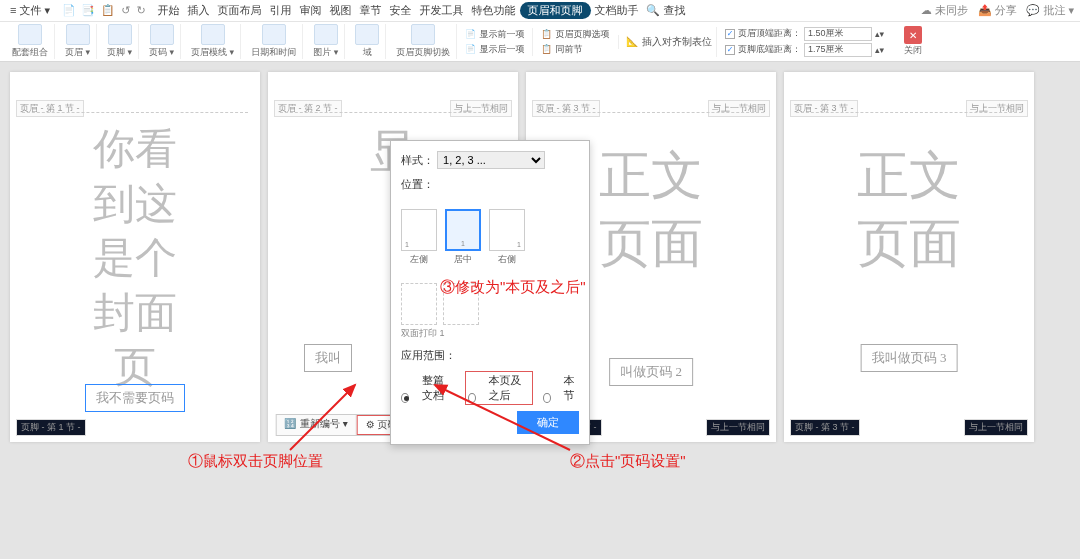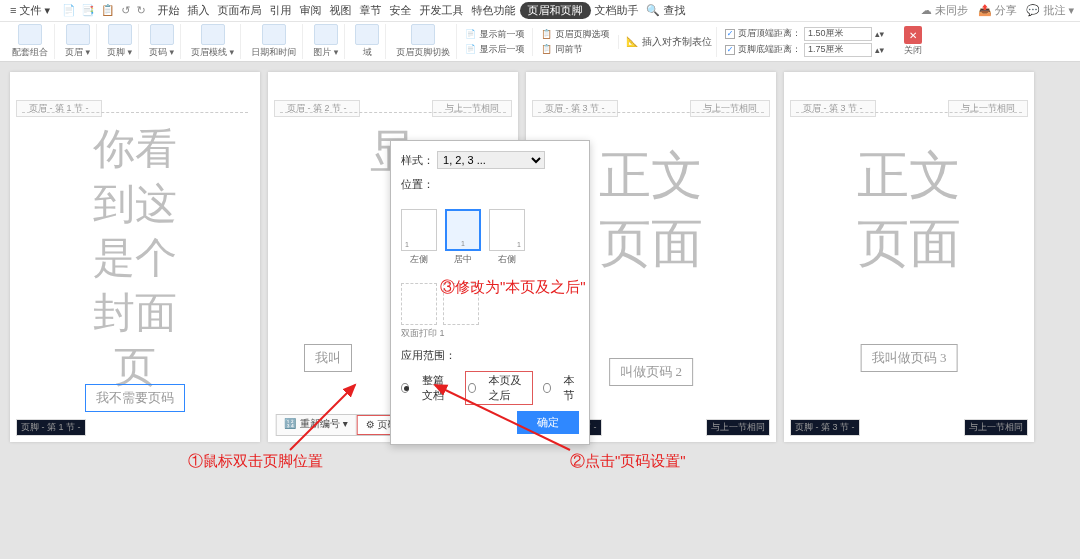--- a/index.html
+++ b/index.html
@@ -1,35 +1,35 @@
 <!DOCTYPE html>
 <html><head>
 <meta charset="utf-8">
 <style>
 *{box-sizing:border-box;margin:0;padding:0;font-family:"Microsoft YaHei",sans-serif}
 body{background:#fff;width:1080px;height:559px;overflow:hidden;position:relative}
 .topbar{height:22px;background:#fff;display:flex;align-items:center;padding:0 6px;font-size:11px;color:#444;border-bottom:1px solid #e4e4e4}
 .topbar .menu{padding:0 4px;cursor:pointer}
-.topbar .menu.hl{background:#404040;color:#fff;border-radius:9px;padding:1px 8px}
+.topbar .menu.hl{background:#0c4a6e;color:#fff;border-radius:9px;padding:1px 8px}
 .topbar .icons{display:flex;gap:6px;margin:0 8px}
 .topbar .icons span{color:#888}
 .topbar .right{margin-left:auto;display:flex;gap:10px;color:#888}
 .ribbon{height:40px;background:#fff;border-bottom:1px solid #d8d8d8;display:flex;align-items:center;padding:2px 6px;font-size:10px;color:#555;gap:4px}
 .rgroup{display:flex;flex-direction:column;align-items:center;padding:0 6px;height:100%;justify-content:center;border-right:1px solid #eee}
 .rgroup:last-child{border:none}
 .rgroup .big{width:24px;height:24px;background:#e8f1fc;border:1px solid #cde;border-radius:2px;margin-bottom:1px}
 .rgroup .lbl{font-size:9px;color:#666;white-space:nowrap}
 .rlines{display:flex;flex-direction:column;gap:2px;font-size:9px;padding:0 4px}
 .rline{display:flex;align-items:center;gap:3px;white-space:nowrap}
 .rline .ck{width:10px;height:10px;border:1px solid #aaa;display:inline-flex;align-items:center;justify-content:center;font-size:8px;color:#2f88ff}
 .spinner{width:68px;height:14px;border:1px solid #ccc;font-size:9px;padding:0 3px;display:flex;align-items:center;background:#fff}
 .close-btn{width:18px;height:18px;background:#e05858;color:#fff;display:flex;align-items:center;justify-content:center;font-size:10px;border-radius:2px}
 .workspace{background:#e4e4e4;height:497px;padding:10px;display:flex;gap:8px;position:relative}
 .page{background:#fff;width:250px;height:370px;position:relative;box-shadow:0 0 3px rgba(0,0,0,.15)}
-.hdr-tag{position:absolute;font-size:9px;color:#999;border:1px solid #ddd;background:#fafafa;padding:1px 12px}
+.hdr-tag{position:absolute;font-size:9px;color:#999;border:1px solid #ddd;background:#fafafa;padding:1px 3px}
 .hdr-tag.left{top:28px;left:6px}
 .hdr-tag.right{top:28px;right:6px}
 .ftr-tag{position:absolute;font-size:9px;color:#999;border:1px solid #ddd;background:#0f172a;padding:1px 4px;bottom:6px}
 .ftr-tag.left{left:6px}
 .hdr-line{position:absolute;top:40px;left:12px;right:12px;border-top:1px dashed #ccc}
 .bodytxt{position:absolute;top:50px;left:0;right:0;text-align:center;font-size:42px;color:#bfbfbf;font-family:SimSun,serif;line-height:1.3}
 .ftrbox{position:absolute;bottom:30px;left:50%;transform:translateX(-50%);border:1px solid #2f88ff;padding:4px 10px;font-size:13px;color:#999;font-family:SimSun}
 .ftrbox.plain{border-color:#aaa}
 .mini-toolbar{position:absolute;bottom:6px;left:50%;transform:translateX(-50%);display:flex;background:#fafafa;border:1px solid #ccc;font-size:10px}
 .mini-toolbar .mb{padding:2px 8px;border-right:1px solid #ddd;color:#444;cursor:pointer;white-space:nowrap}
@@ -40,21 +40,21 @@
 .dialog select{width:108px;font-size:11px;border:1px solid #ccc;padding:1px}
 .posopts{display:flex;gap:8px;margin:17px 0}
 .posopt{text-align:center;font-size:9px;color:#666}
 .posopt .thumb{width:36px;height:42px;border:1px solid #ccc;background:#fff;position:relative;margin-bottom:2px}
 .posopt .thumb.sel{border:2px solid #2f88ff;background:#eaf3ff}
 .posopt .thumb .pn{position:absolute;bottom:2px;font-size:7px;color:#888}
 .posopt .thumb .pn.l{left:3px}.posopt .thumb .pn.c{left:50%;transform:translateX(-50%)}.posopt .thumb .pn.r{right:3px}
 .dup{display:flex;gap:6px}
 .dup .thumb{width:36px;height:42px;border:1px dashed #ccc}
 .radiorow{display:flex;align-items:center;gap:10px;font-size:11px;margin:6px 0}
-.radiorow label{display:flex;align-items:center;gap:13px;cursor:pointer}
+.radiorow label{display:flex;align-items:flex-end;gap:13px;cursor:pointer}
 .radiorow .r{width:10px;height:10px;border:1px solid #888;border-radius:50%;display:inline-block;position:relative}
 .radiorow .r.ck::after{content:"";width:5px;height:5px;background:#333;border-radius:50%;position:absolute;top:2px;left:2px}
 .radiorow .boxed{border:1px solid #e05858;padding:1px 2px}
 .okbtn{background:#2f88ff;color:#fff;border:none;padding:4px 20px;font-size:11px;float:right;cursor:pointer}
 .anno{position:absolute;color:#e62020;font-size:15px;font-weight:500;z-index:20}
 svg.arrows{position:absolute;top:0;left:0;pointer-events:none;z-index:19}
 </style>
 </head>
 <body>
 

